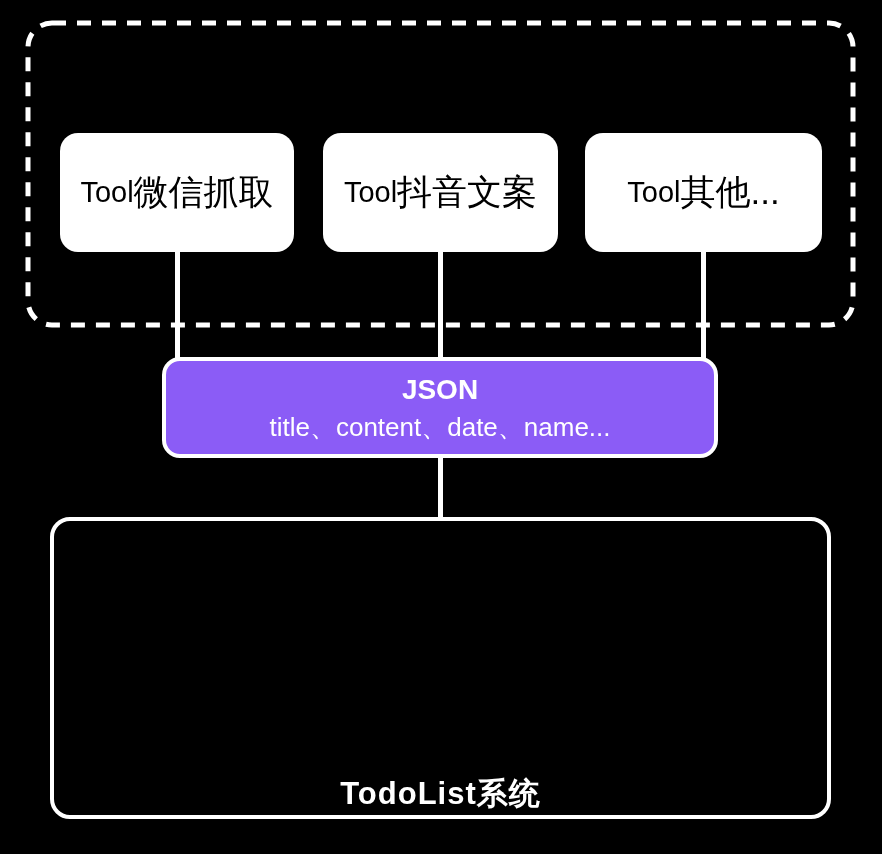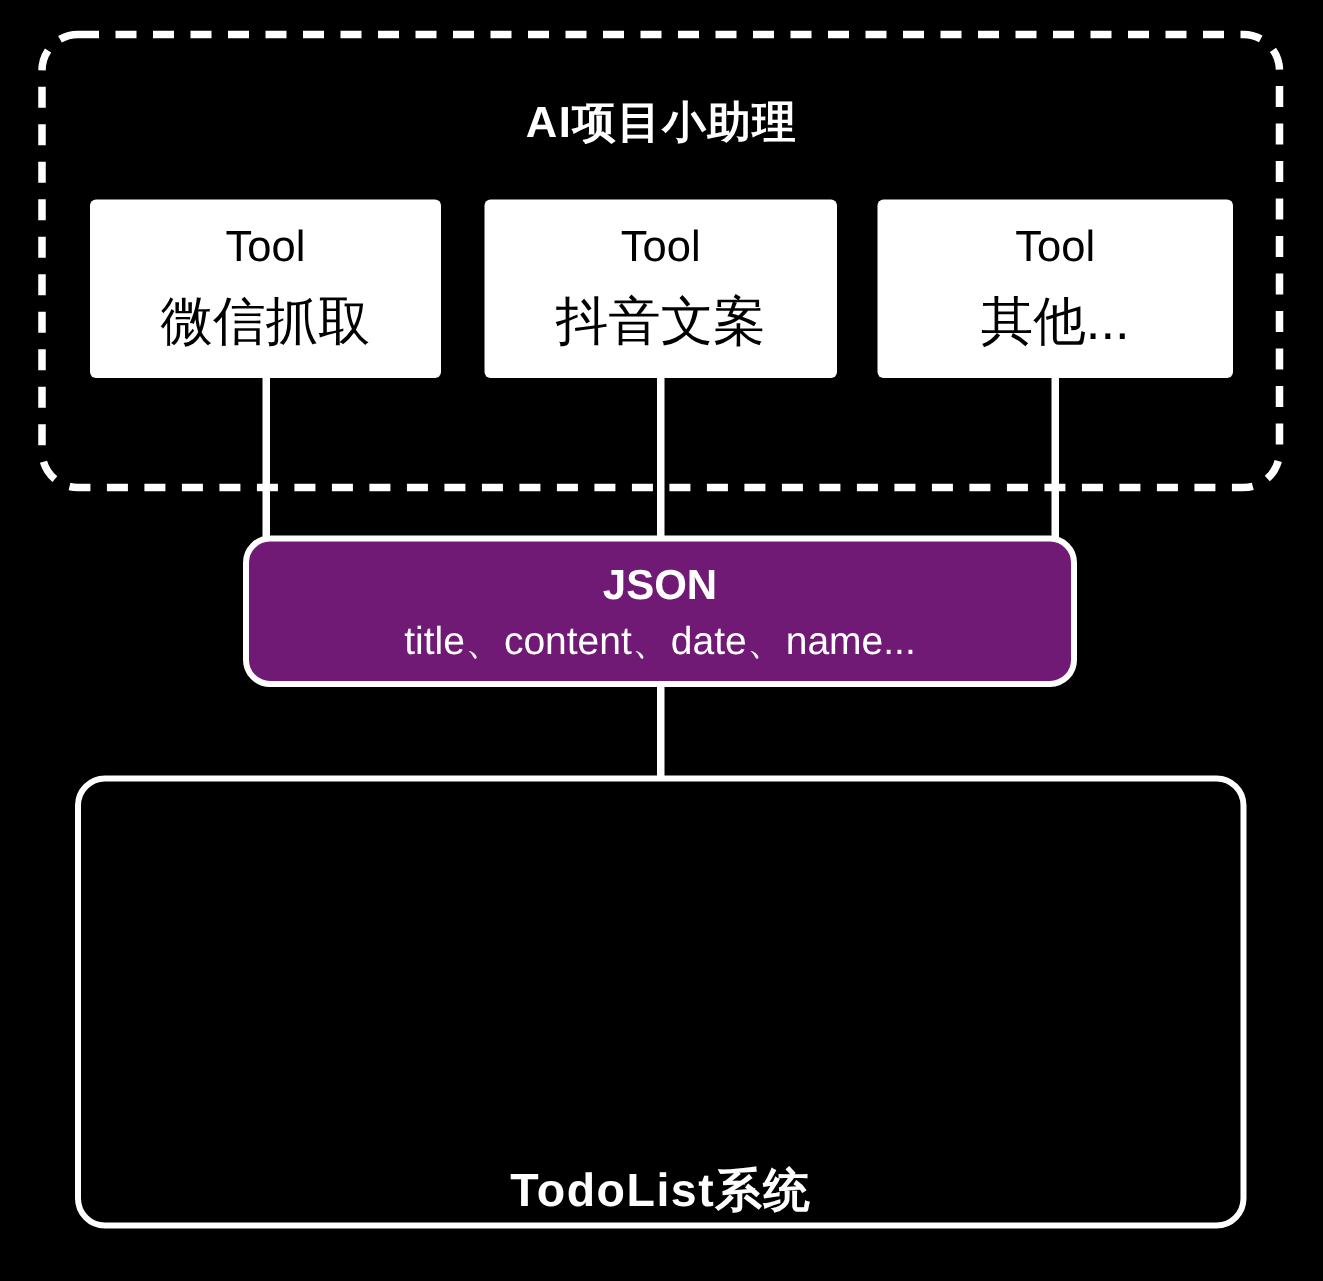--- a/index.html
+++ b/index.html
@@ -37,24 +37,24 @@
     font-weight: 700;
     letter-spacing: 1px;
   }
 
   
   .tool-box {
     position: absolute;
     top: 133px;
     height: 119px;
     background: #ffffff;
-    border-radius: 4px;
+    border-radius: 18px;
     color: #000000;
     display: flex;
-    flex-direction: column;
+    flex-direction: row;
     align-items: center;
     justify-content: center;
     text-align: center;
     line-height: 1.55;
   }
   .tool-box .tool-title {
     font-size: 29px;
     font-weight: 400;
   }
   .tool-box .tool-subtitle {
@@ -76,21 +76,21 @@
   .connector-3 { left: 701px; top: 252px; height: 106px; }
   .connector-4 { left: 438px; top: 456px; height: 62px; }
 
   
   .json-node {
     position: absolute;
     left: 162px;
     top: 357px;
     width: 548px;
     height: 93px;
-    background: #701a75;
+    background: #8b5cf6;
     border: 4px solid #ffffff;
     border-radius: 18px;
     color: #ffffff;
     display: flex;
     flex-direction: column;
     align-items: center;
     justify-content: center;
     text-align: left;
     z-index: 2;
   }
@@ -130,21 +130,20 @@
 </style>
 </head>
 <body>
 
 <div class="canvas">
 
   <svg class="dashed-border-svg" viewBox="0 0 882 854" xmlns="http://www.w3.org/2000/svg">
     <rect x="28" y="23" width="825" height="302" rx="24" ry="24" fill="none" stroke="#ffffff" stroke-width="5" stroke-dasharray="14 11"></rect>
   </svg>
 
-  <div class="agent-title">AI项目小助理</div>
 
   <div class="tool-box tool-box-1">
     <div class="tool-title">Tool</div>
     <div class="tool-subtitle">微信抓取</div>
   </div>
 
   <div class="tool-box tool-box-2">
     <div class="tool-title">Tool</div>
     <div class="tool-subtitle">抖音文案</div>
   </div>

